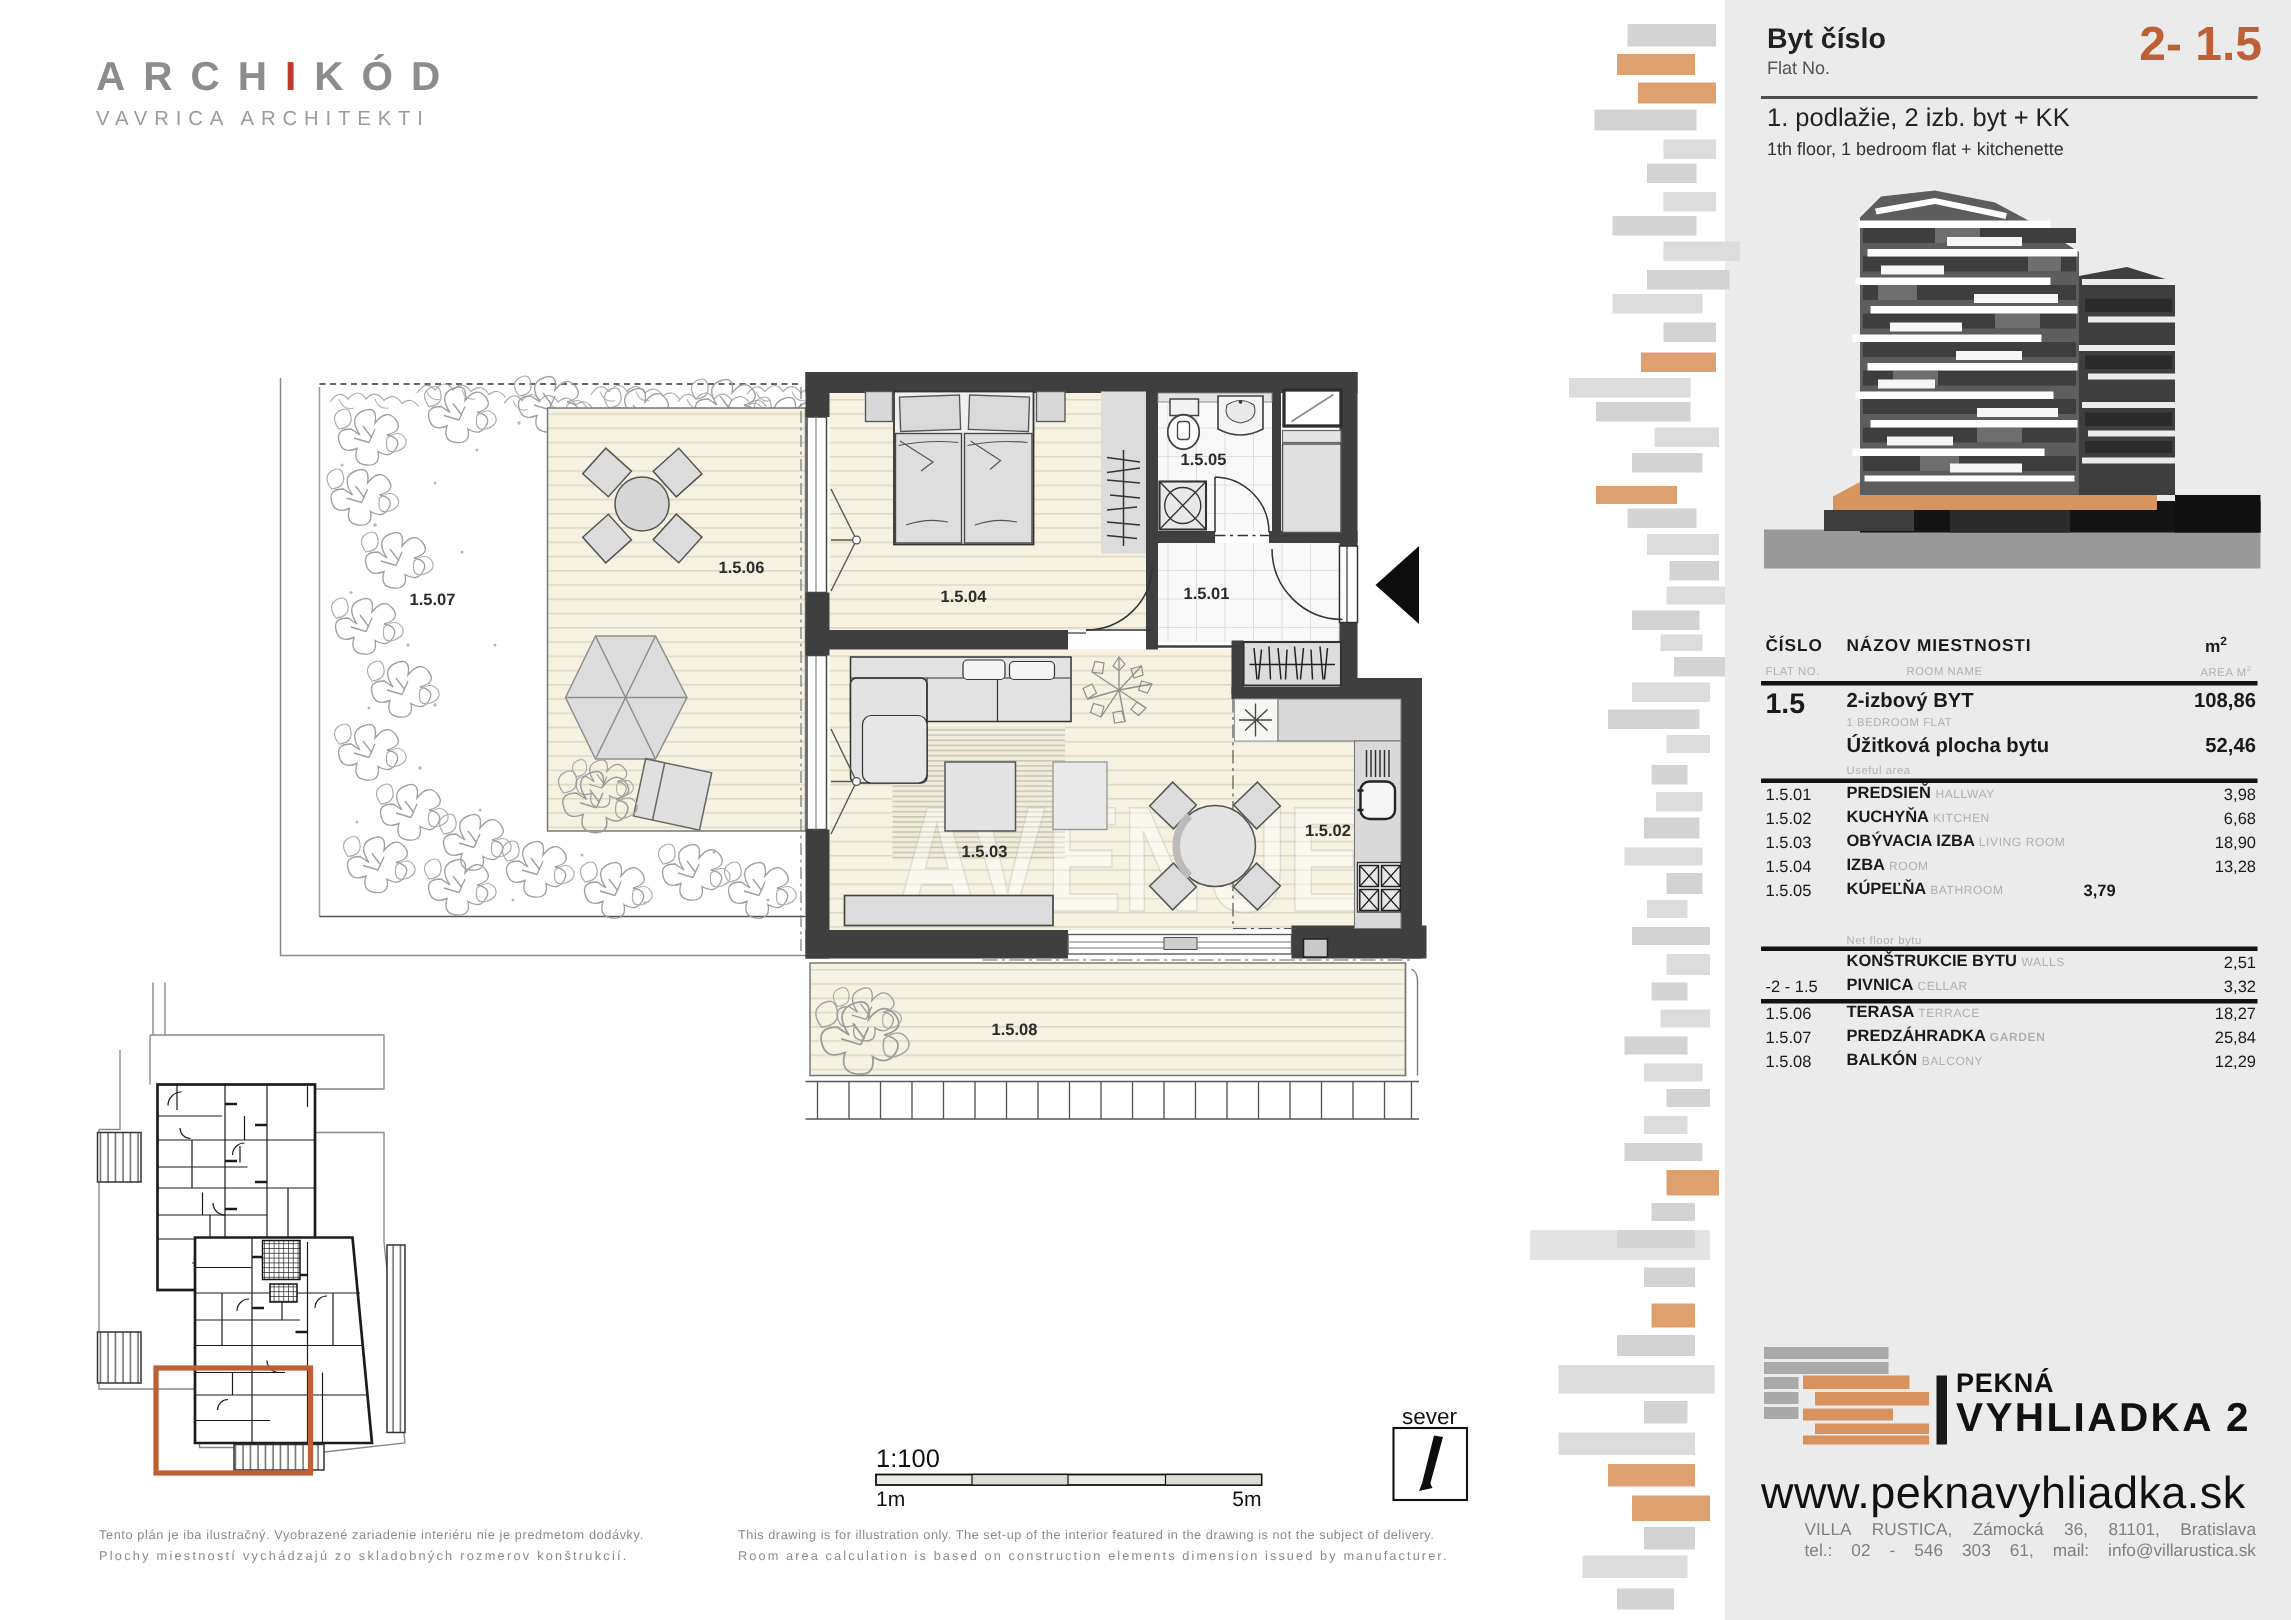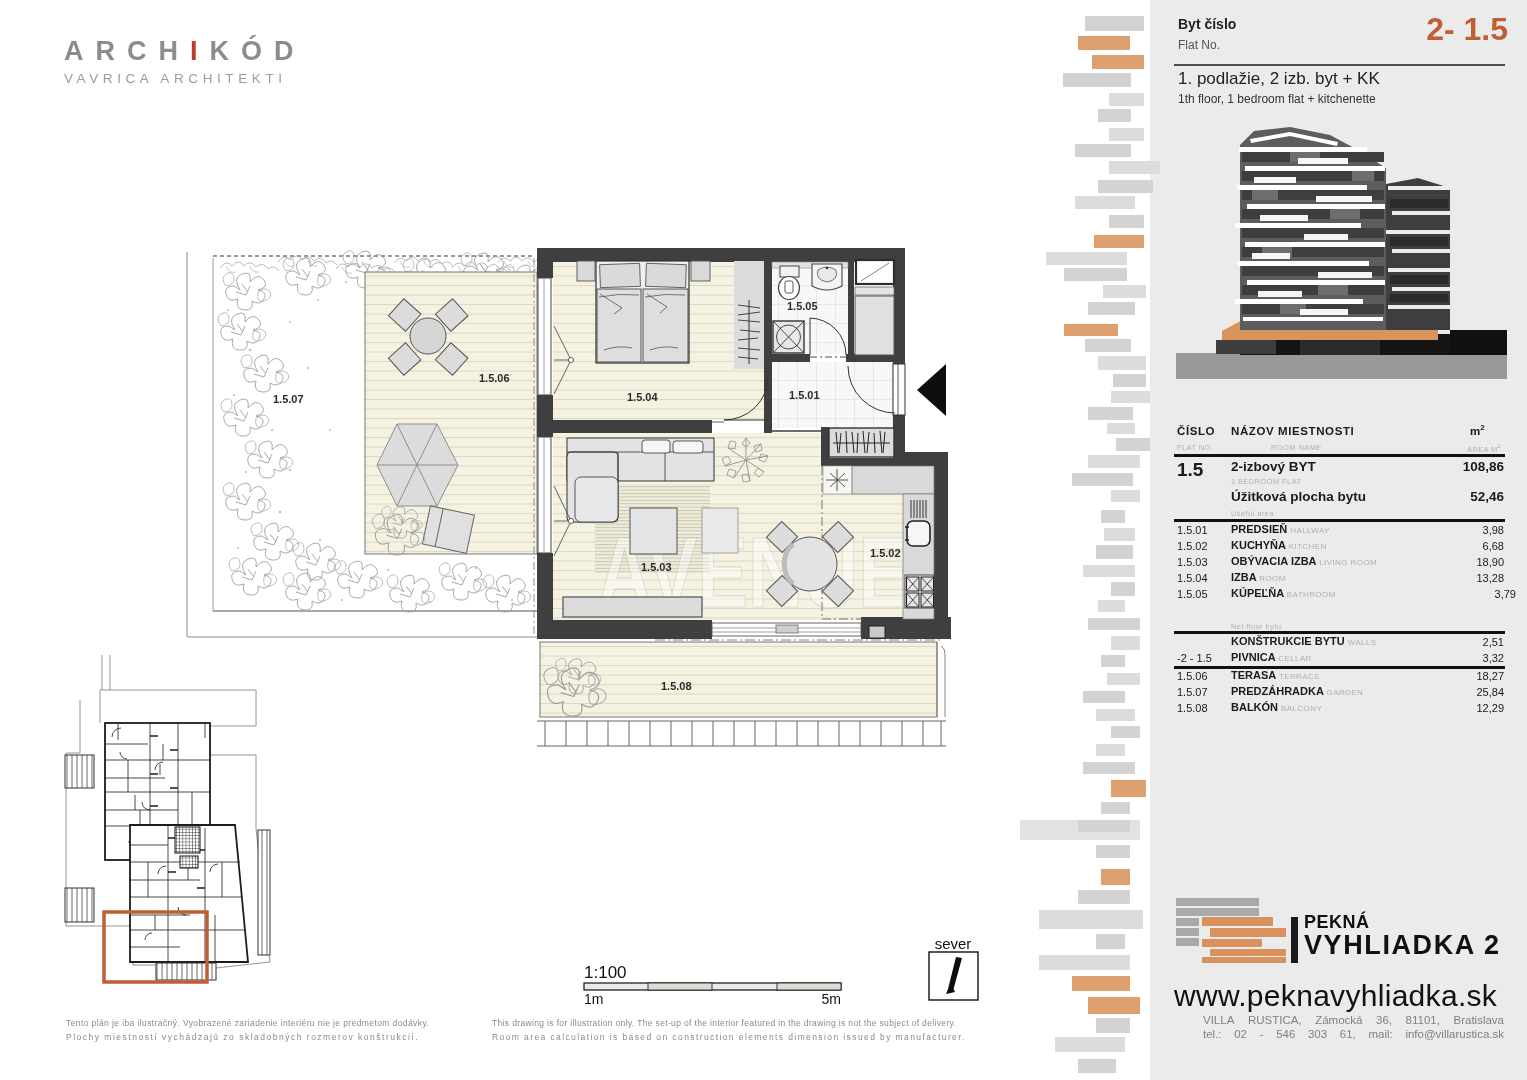--- a/index.html
+++ b/index.html
@@ -503,21 +503,21 @@
 <rect x="1072" y="976" width="58" height="15" fill="#dfa070"></rect>
 <rect x="1088" y="997" width="52" height="17" fill="#dfa070"></rect>
 <rect x="1096" y="1018" width="34" height="15"></rect>
 <rect x="1055" y="1037" width="70" height="15" fill="#dcdcdc"></rect>
 <rect x="1078" y="1059" width="38" height="14"></rect>
 </g>
 </svg>
 
 <div class="abs" id="panel" style="left:1150px;top:0;width:377px;height:1080px;background:#ebebeb;">
 
-  <div class="abs" style="left:28px;top:16px;font-size:14px;font-weight:bold;color:#222;">Byt číslo</div>
+  <div class="abs" style="left:28px;top:16px;font-size:19px;font-weight:bold;color:#222;">Byt číslo</div>
   <div class="abs" style="left:28px;top:38px;font-size:12px;color:#555;">Flat No.</div>
 
   <div class="abs" style="left:230px;top:11px;width:128px;text-align:right;font-size:32px;font-weight:bold;color:#bf5f35;">2- 1.5</div>
 
   <div class="abs" style="left:24px;top:64px;width:331px;height:2px;background:#4d4d4d;"></div>
 
   <div class="abs" style="left:28px;top:69px;font-size:17px;color:#222;">1. podlažie, 2 izb. byt + KK</div>
   <div class="abs" style="left:28px;top:92px;font-size:12px;color:#333;">1th floor, 1 bedroom flat + kitchenette</div>
 
   <svg class="abs" style="left:0;top:0;" width="377" height="390" viewBox="1150 0 377 390">
@@ -630,35 +630,35 @@
     <div class="abs" style="left:81px;top:539px;font-weight:bold;">KUCHYŇA <span style="font-weight:400;font-size:8px;color:#b0b0b0;letter-spacing:0.4px;">KITCHEN</span></div>
     <div class="abs" style="left:254px;top:540px;width:100px;text-align:right;">6,68</div>
     <div class="abs" style="left:27px;top:556px;">1.5.03</div>
     <div class="abs" style="left:81px;top:555px;font-weight:bold;">OBÝVACIA IZBA <span style="font-weight:400;font-size:8px;color:#b0b0b0;letter-spacing:0.4px;">LIVING ROOM</span></div>
     <div class="abs" style="left:254px;top:556px;width:100px;text-align:right;">18,90</div>
     <div class="abs" style="left:27px;top:572px;">1.5.04</div>
     <div class="abs" style="left:81px;top:571px;font-weight:bold;">IZBA <span style="font-weight:400;font-size:8px;color:#b0b0b0;letter-spacing:0.4px;">ROOM</span></div>
     <div class="abs" style="left:254px;top:572px;width:100px;text-align:right;">13,28</div>
     <div class="abs" style="left:27px;top:588px;">1.5.05</div>
     <div class="abs" style="left:81px;top:587px;font-weight:bold;">KÚPEĽŇA <span style="font-weight:400;font-size:8px;color:#b0b0b0;letter-spacing:0.4px;">BATHROOM</span></div>
-    <div class="abs" style="left:266px;top:588px;width:100px;text-align:right;">3,79</div>
+    <div class="abs" style="left:239px;top:588px;width:100px;font-weight:bold;">3,79</div>
 
     <div class="abs" style="left:81px;top:622px;font-size:7.5px;color:#b0b0b0;letter-spacing:0.4px;">Net floor bytu</div>
     <div class="abs" style="left:24px;top:631px;width:331px;height:2.5px;background:#111;"></div>
     <div class="abs" style="left:81px;top:635px;font-weight:bold;">KONŠTRUKCIE BYTU <span style="font-weight:400;font-size:8px;color:#b0b0b0;letter-spacing:0.4px;">WALLS</span></div>
     <div class="abs" style="left:254px;top:636px;width:100px;text-align:right;">2,51</div>
     <div class="abs" style="left:27px;top:652px;">-2 - 1.5</div>
     <div class="abs" style="left:81px;top:651px;font-weight:bold;">PIVNICA <span style="font-weight:400;font-size:8px;color:#b0b0b0;letter-spacing:0.4px;">CELLAR</span></div>
     <div class="abs" style="left:254px;top:652px;width:100px;text-align:right;">3,32</div>
     <div class="abs" style="left:24px;top:666px;width:331px;height:2.5px;background:#111;"></div>
     <div class="abs" style="left:27px;top:670px;">1.5.06</div>
     <div class="abs" style="left:81px;top:669px;font-weight:bold;">TERASA <span style="font-weight:400;font-size:8px;color:#b0b0b0;letter-spacing:0.4px;">TERRACE</span></div>
     <div class="abs" style="left:254px;top:670px;width:100px;text-align:right;">18,27</div>
     <div class="abs" style="left:27px;top:686px;">1.5.07</div>
-    <div class="abs" style="left:81px;top:685px;font-weight:bold;">PREDZÁHRADKA <span style="font-weight:400;font-size:8px;color:#b0b0b0;letter-spacing:0.4px;">GARDEN</span></div>
+    <div class="abs" style="left:81px;top:685px;font-weight:bold;">PREDZÁHRADKA <span style="font-weight:700;font-size:8px;color:#b0b0b0;letter-spacing:0.4px;">GARDEN</span></div>
     <div class="abs" style="left:254px;top:686px;width:100px;text-align:right;">25,84</div>
     <div class="abs" style="left:27px;top:702px;">1.5.08</div>
     <div class="abs" style="left:81px;top:701px;font-weight:bold;">BALKÓN <span style="font-weight:400;font-size:8px;color:#b0b0b0;letter-spacing:0.4px;">BALCONY</span></div>
     <div class="abs" style="left:254px;top:702px;width:100px;text-align:right;">12,29</div>
   </div>
 
   <svg class="abs" style="left:0;top:890px;" width="377" height="80" viewBox="0 0 377 80">
     <g fill="#a9a9a9">
       <rect x="26" y="8" width="83" height="8"></rect>
       <rect x="26" y="18" width="83" height="8"></rect>

